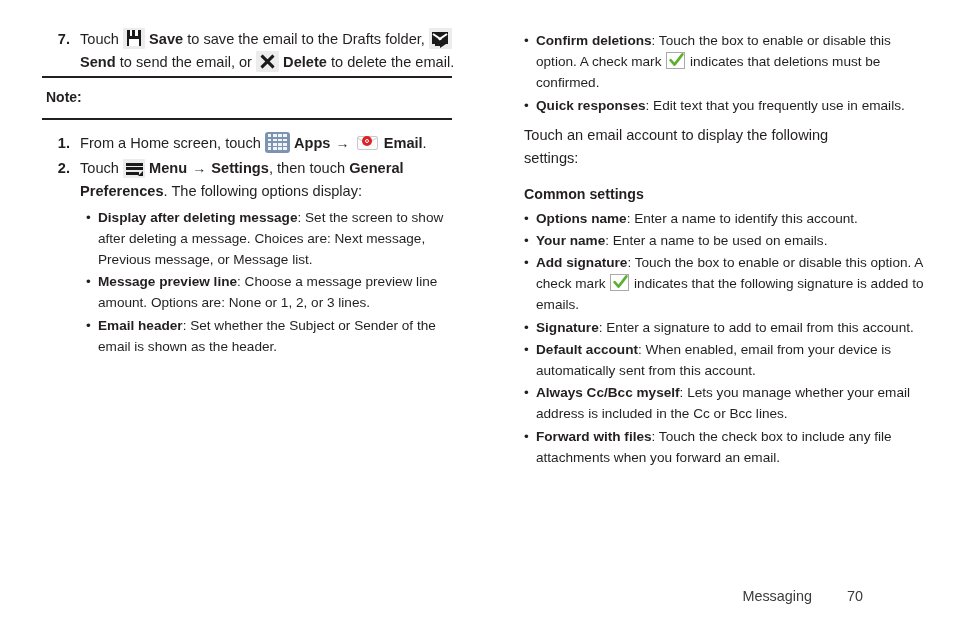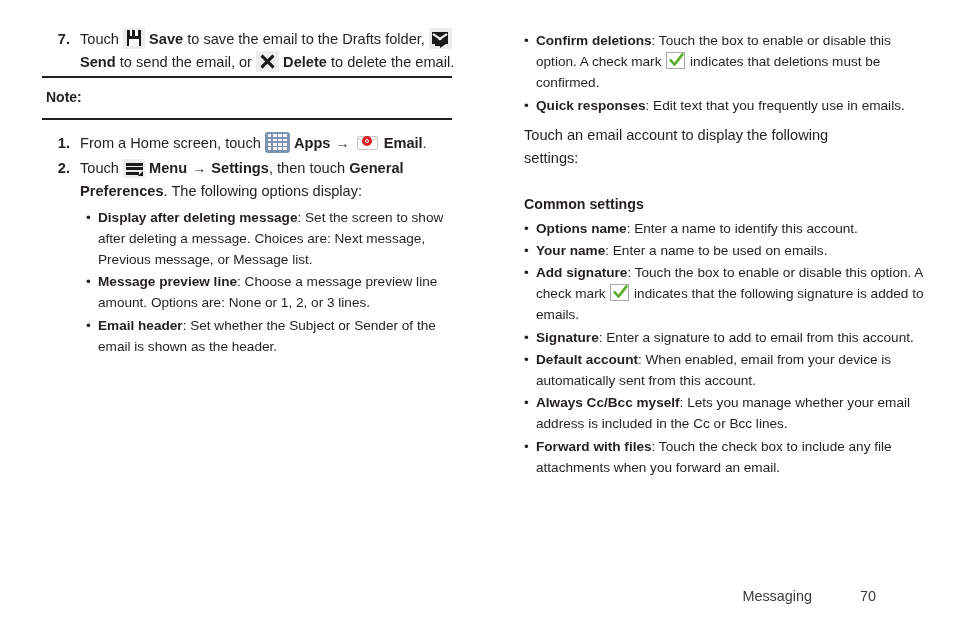--- a/index.html
+++ b/index.html
@@ -78,21 +78,21 @@
     font-weight: bold;
     font-style: italic;
     color: #4a5bac;
     letter-spacing: -0.2px;
     margin: 10px 0 6px 0;
   }
   .h-sub {
     font-size: 14.2px;
     font-weight: bold;
     color: #231f20;
-    margin: 26px 0 6px 0;
+    margin: 16px 0 6px 0;
   }
 
   
   .rule {
     border: 0;
     border-top: 2.4px solid #231f20;
     margin: 0;
     width: 410px;
   }
   .note {
@@ -305,21 +305,21 @@
     left: 0; right: 0;
     bottom: 32px;
     text-align: right;
     padding-right: 78px;
     font-size: 14.4px;
     color: #3b3b3b;
   }
   .footer .fnum {
     display: inline-block;
     min-width: 42px;
-    text-align: right;
+    text-align: center;
   }
   .footer .flabel { margin-right: 22px; }
 </style>
 </head>
 <body>
 
 <div class="page">
 
   <div class="col col-left" style="top:28px;">
 

